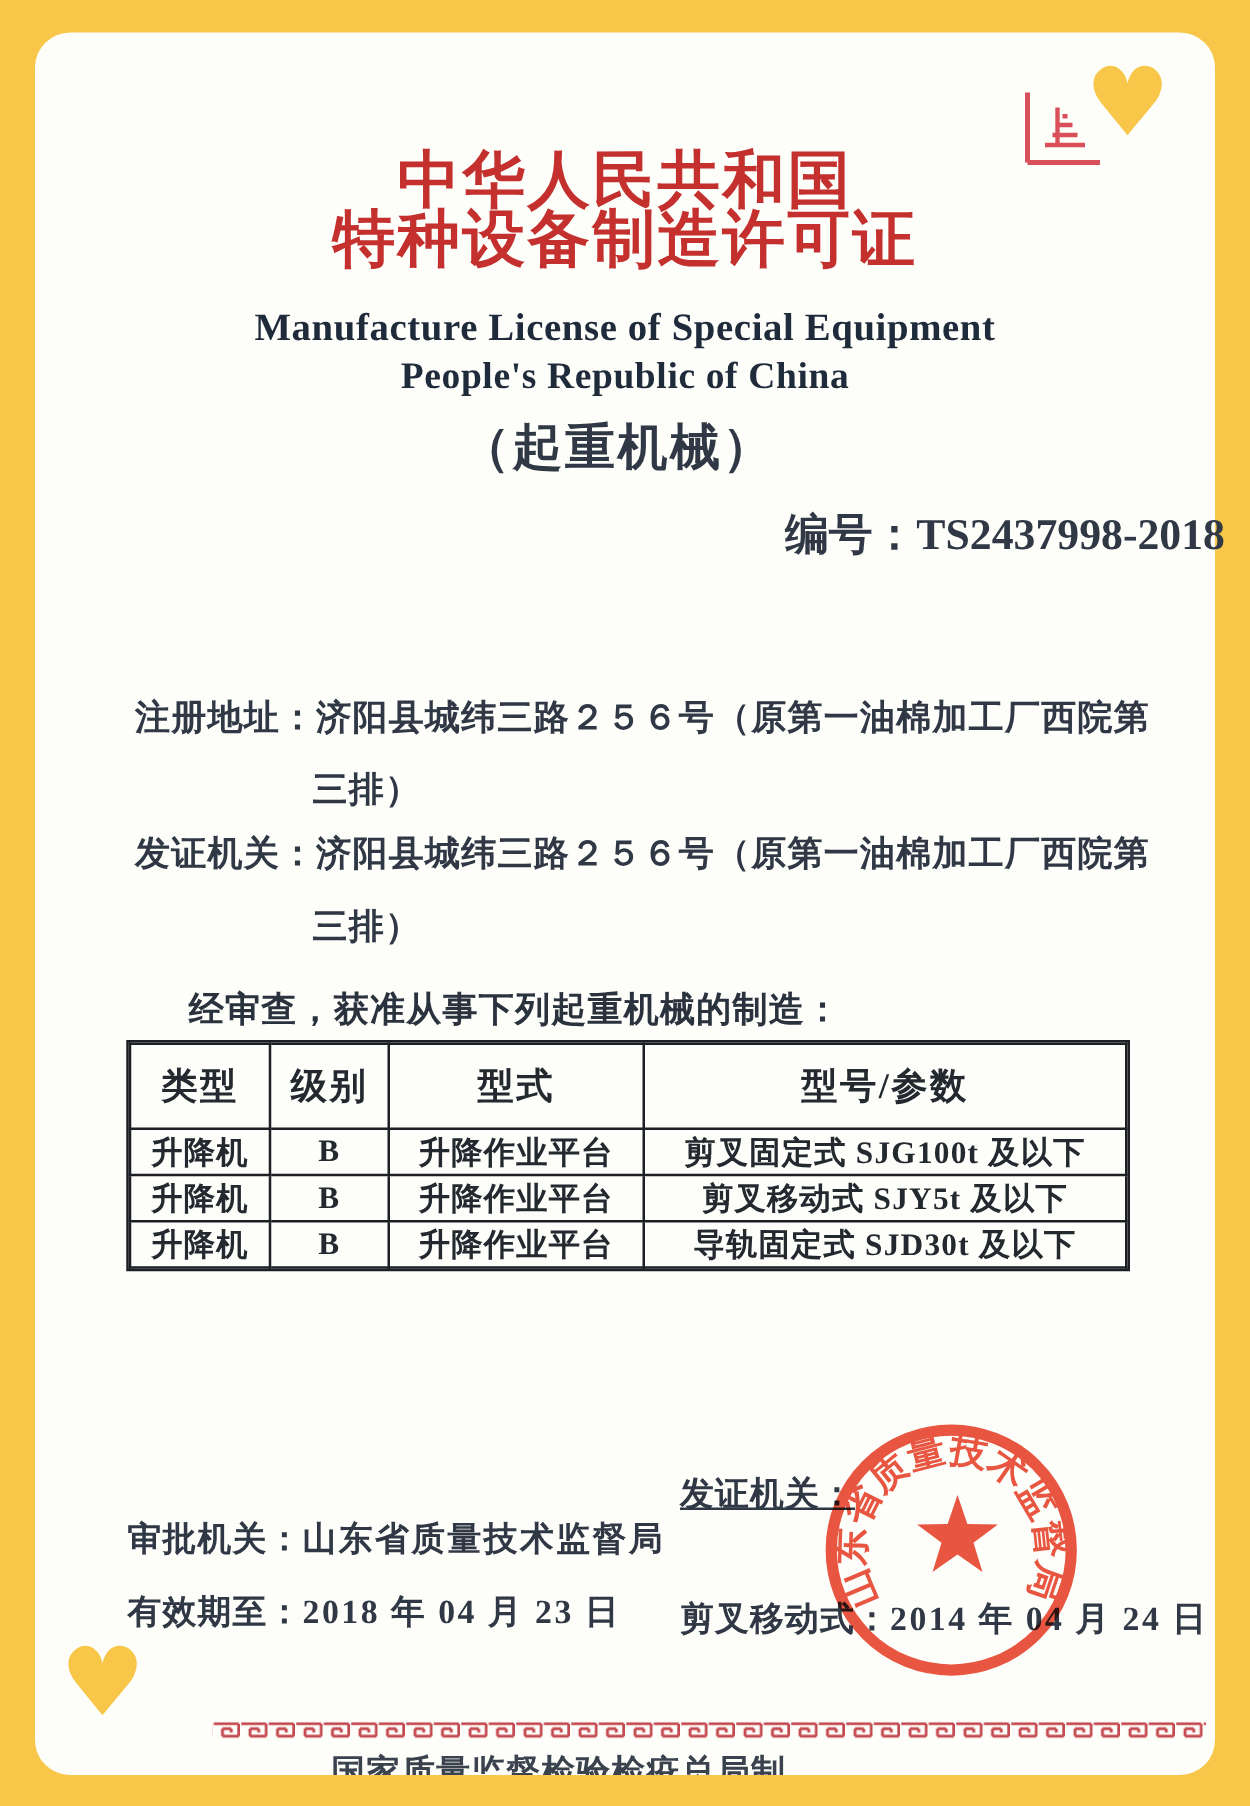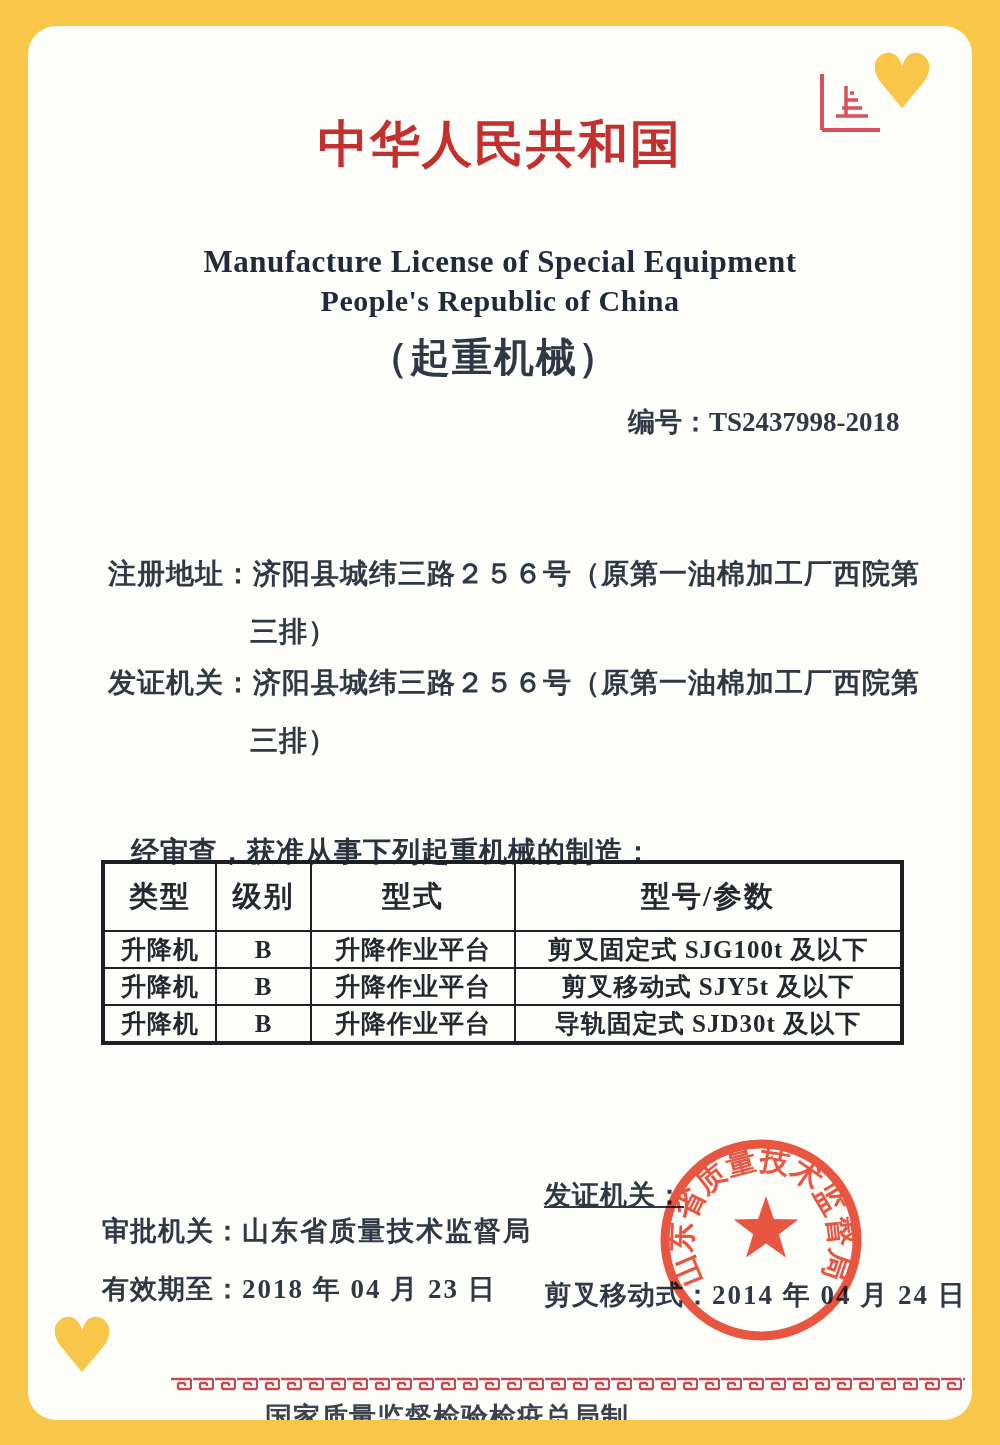--- a/index.html
+++ b/index.html
@@ -4,21 +4,21 @@
 <style>
   html,body{margin:0;padding:0;}
   body{font-family:"Liberation Serif","DejaVu Serif",serif;}
   .page{position:relative;width:1000px;height:1445px;background:#F8C649;overflow:hidden;}
   .sheet{position:absolute;left:28px;top:26px;width:944px;height:1394px;background:#FDFDFA;border-radius:28px;}
   .abs{position:absolute;}
   .center{left:0;width:1000px;text-align:center;}
   .title-cn{font-weight:700;color:#C4302D;font-size:50px;letter-spacing:2px;line-height:1.1;}
   .title-en{font-weight:700;color:#1F2B3A;letter-spacing:0.5px;margin-top:20px;}
   .cat{font-weight:600;color:#2F3844;font-size:40px;letter-spacing:2px;}
-  .serial{font-weight:600;color:#2F3844;font-size:27px;}
+  .serial{font-weight:600;color:#2F3844;font-size:35px;}
   .row-cn{font-weight:600;color:#2F3844;font-size:28px;letter-spacing:1px;white-space:nowrap;}
   .note-cn{font-weight:700;color:#2A323E;font-size:28px;letter-spacing:1px;}
   .lic-table{border-collapse:collapse;width:797px;table-layout:fixed;}
   .lic-table th,.lic-table td{border:2px solid #1C1F24;text-align:center;color:#23292F;
      white-space:nowrap;overflow:hidden;}
   .lic-table th{font-size:29px;font-weight:700;height:64px;letter-spacing:2px;}
   .lic-table td{font-size:25px;font-weight:600;height:31px;letter-spacing:1px;}
   .tbl-wrap{border:2px solid #1C1F24;}
   .footer-label{font-weight:600;color:#2F3844;font-size:27px;letter-spacing:1px;white-space:nowrap;}
   .spaced{letter-spacing:2px;}
@@ -36,38 +36,39 @@
 
   <svg class="abs" style="left:812px;top:62px;" width="78" height="78" viewBox="0 0 78 78">
     <path d="M10 12 V68 M10 68 H68" fill="none" stroke="#D9505A" stroke-width="4"></path>
     <path d="M34 24 V54 M24 54 H56 M30 46 H50 M34 38 H46 M38 31 H42" fill="none" stroke="#D9505A" stroke-width="3.5"></path>
   </svg>
 
   <div class="abs heart" style="left:868px;top:44px;">♥</div>
   <div class="abs heart" style="left:48px;top:1308px;">♥</div>
 
   <div class="abs center title-cn" style="top:100px;margin-top:17px;">中华人民共和国</div>
+  <div class="abs center title-cn" style="top:164px;">特种设备制造许可证</div>
   <div class="abs center title-en" style="top:224px;font-size:31px;">Manufacture License of Special Equipment</div>
   <div class="abs center title-en" style="top:264px;font-size:30px;">People's Republic of China</div>
 
   <div class="abs cat" style="left:368px;top:330px;">（起重机械）</div>
   <div class="abs serial" style="left:628px;top:404px;">编号：TS2437998-2018</div>
 
   <div class="abs row-cn" style="left:108px;top:555px;">
     <span>注册地址：</span><span>济阳县城纬三路２５６号（原第一油棉加工厂西院第</span>
   </div>
   <div class="abs row-cn" style="left:250px;top:613px;">三排）</div>
   <div class="abs row-cn" style="left:108px;top:664px;">
     <span>发证机关：</span><span>济阳县城纬三路２５６号（原第一油棉加工厂西院第</span>
   </div>
   <div class="abs row-cn" style="left:250px;top:722px;">三排）</div>
 
-  <div class="abs note-cn" style="left:131px;top:789px;margin-top:44px;">经审查，获准从事下列起重机械的制造：</div>
+  <div class="abs note-cn" style="left:151px;top:789px;">经审查，获准从事下列起重机械的制造：</div>
 
-  <div class="abs tbl-wrap" style="left:101px;top:832px;margin-top:28px;">
+  <div class="abs tbl-wrap" style="left:101px;top:832px;">
     <table class="lic-table">
       <colgroup>
           <col style="width:112px">
           <col style="width:95px">
           <col style="width:204px">
           <col style="width:386px">
         </colgroup>
       <tbody>
           <tr>
         <th>类型</th>

